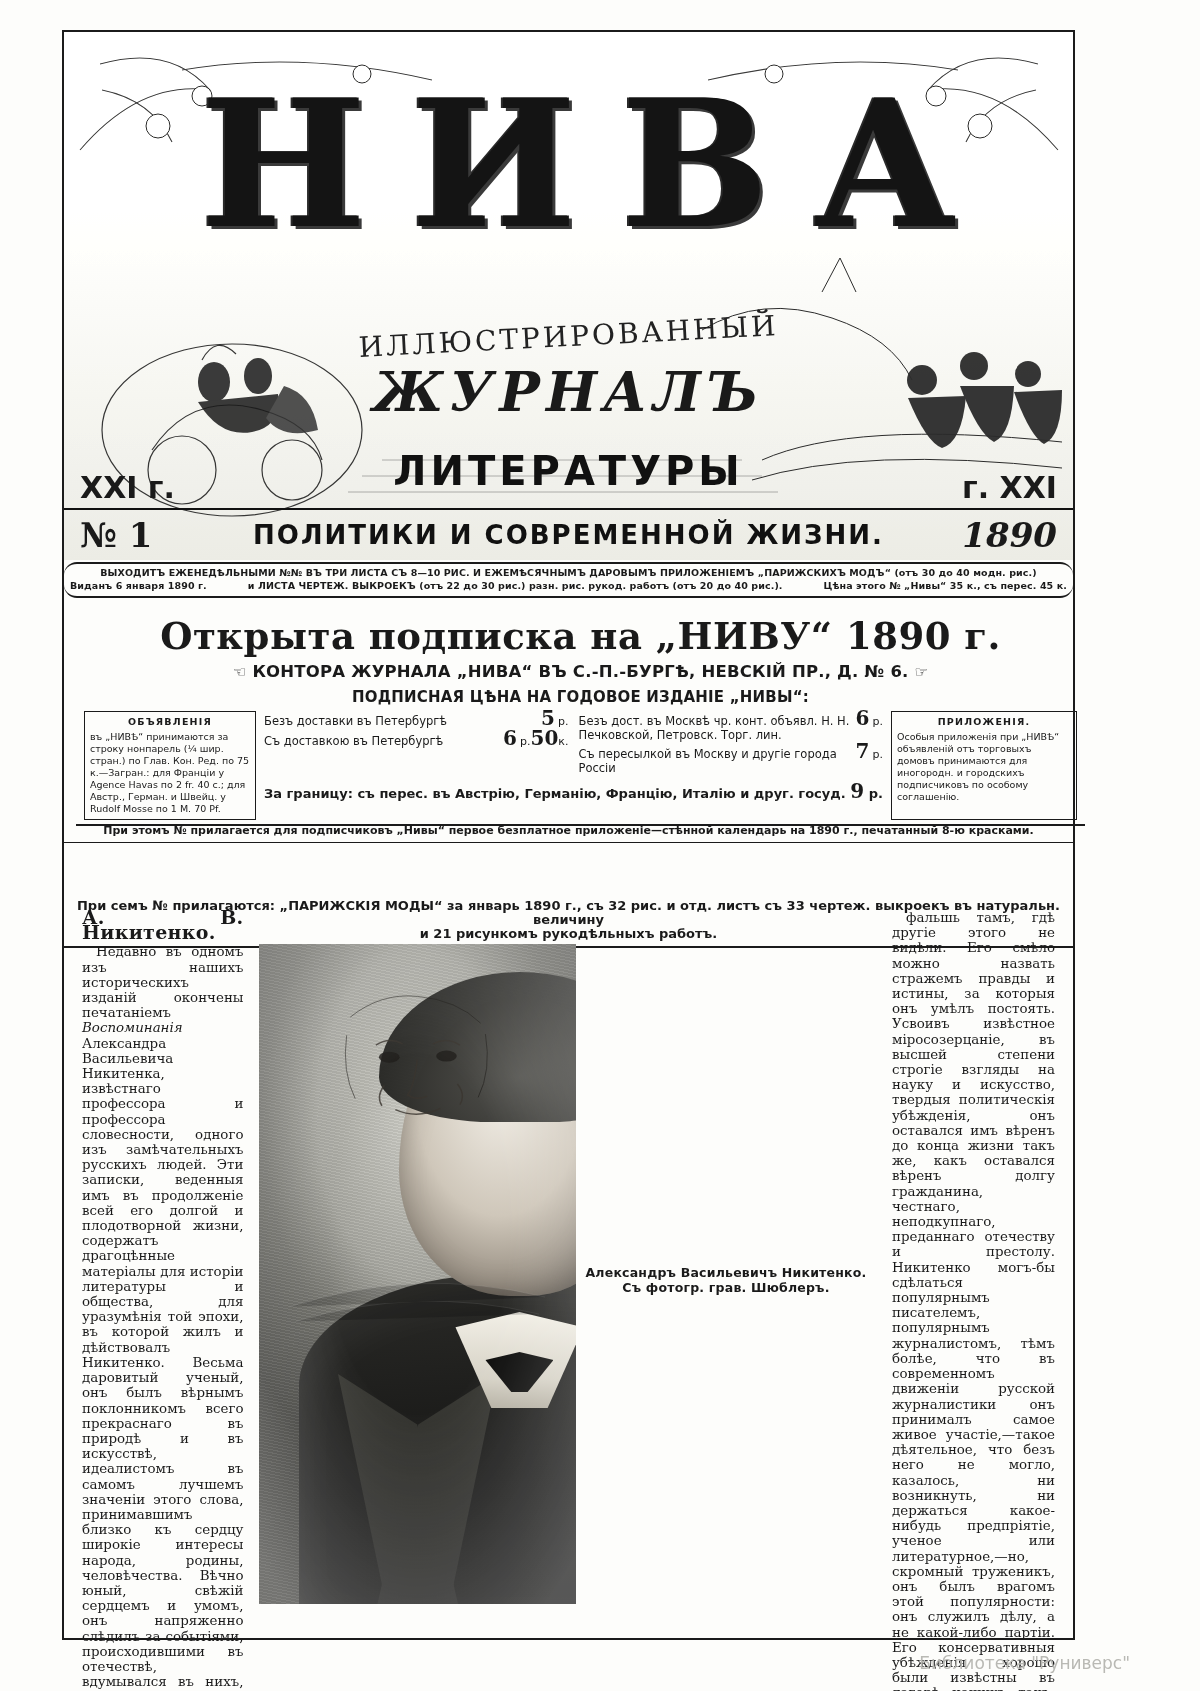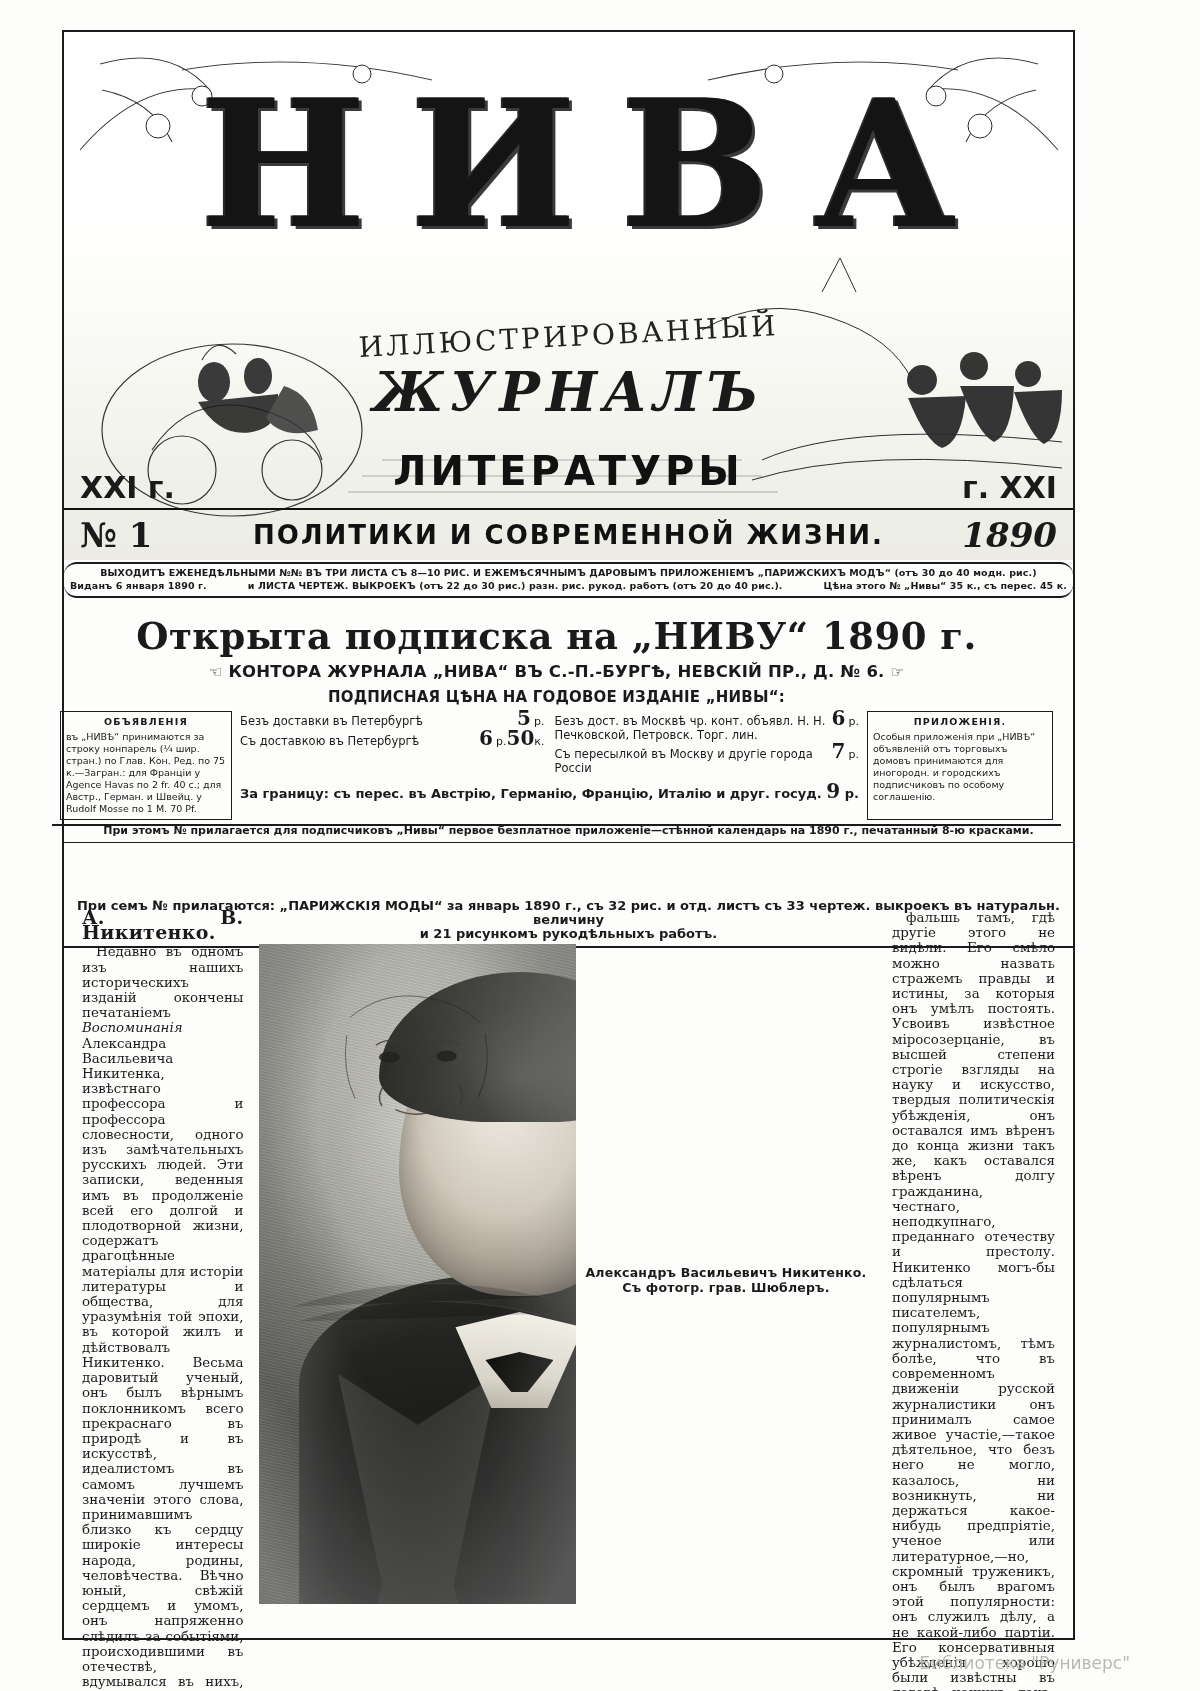--- a/index.html
+++ b/index.html
@@ -140,21 +140,21 @@
     line-height: 12.5px;
     letter-spacing: .1px;
     border-radius: 13px;
   }
   .smallprint .l1 { font-weight: 700; text-align: center; }
   .smallprint .l2 { display: flex; justify-content: space-between; }
   .smallprint .l2 span { font-weight: 700; }
   
   .sub-block {
     position: absolute;
-    left: 52px; top: 604px;
+    left: 76px; top: 604px;
     width: 1009px;
     box-sizing: border-box;
     border-bottom: 2px solid #1b1b1b;
     padding: 6px 0 4px;
   }
   .sub-title {
     text-align: center;
     font-family: "DejaVu Serif", serif;
     font-weight: 700;
     font-size: 37px;

